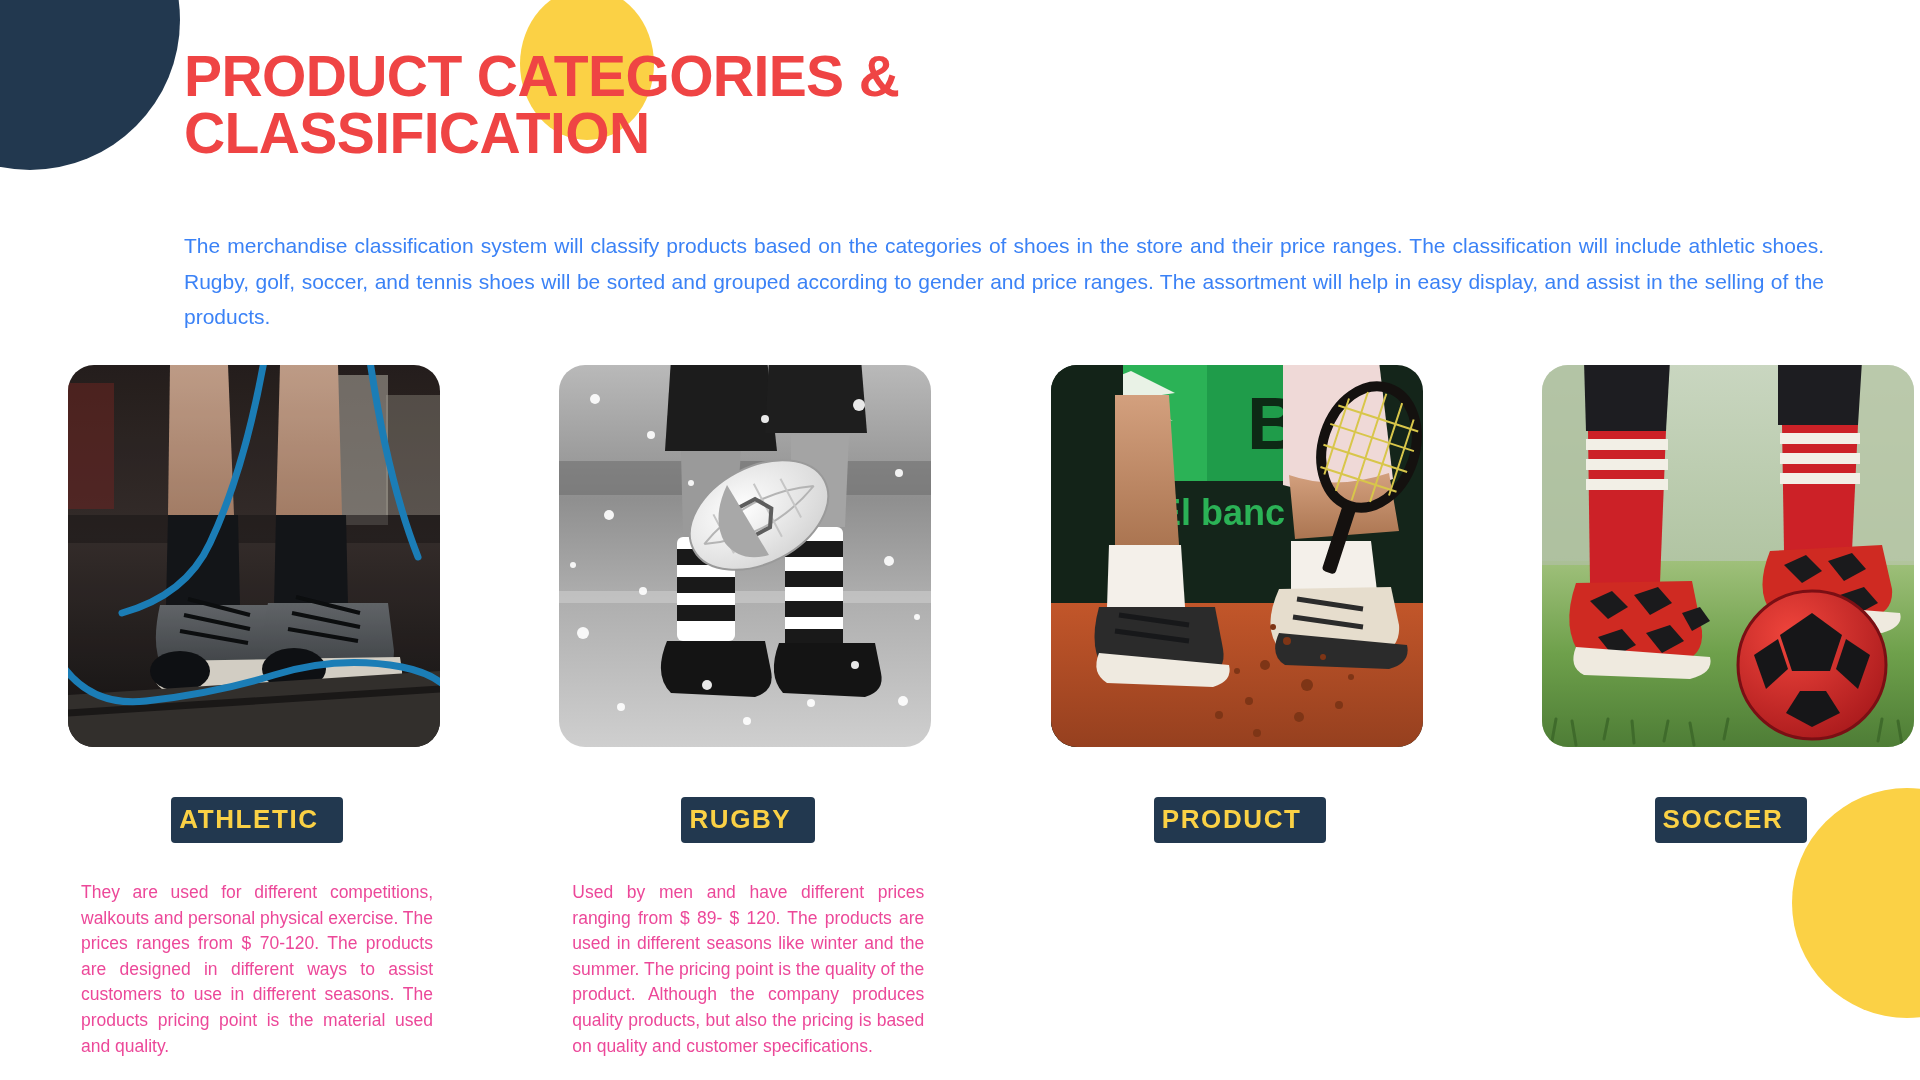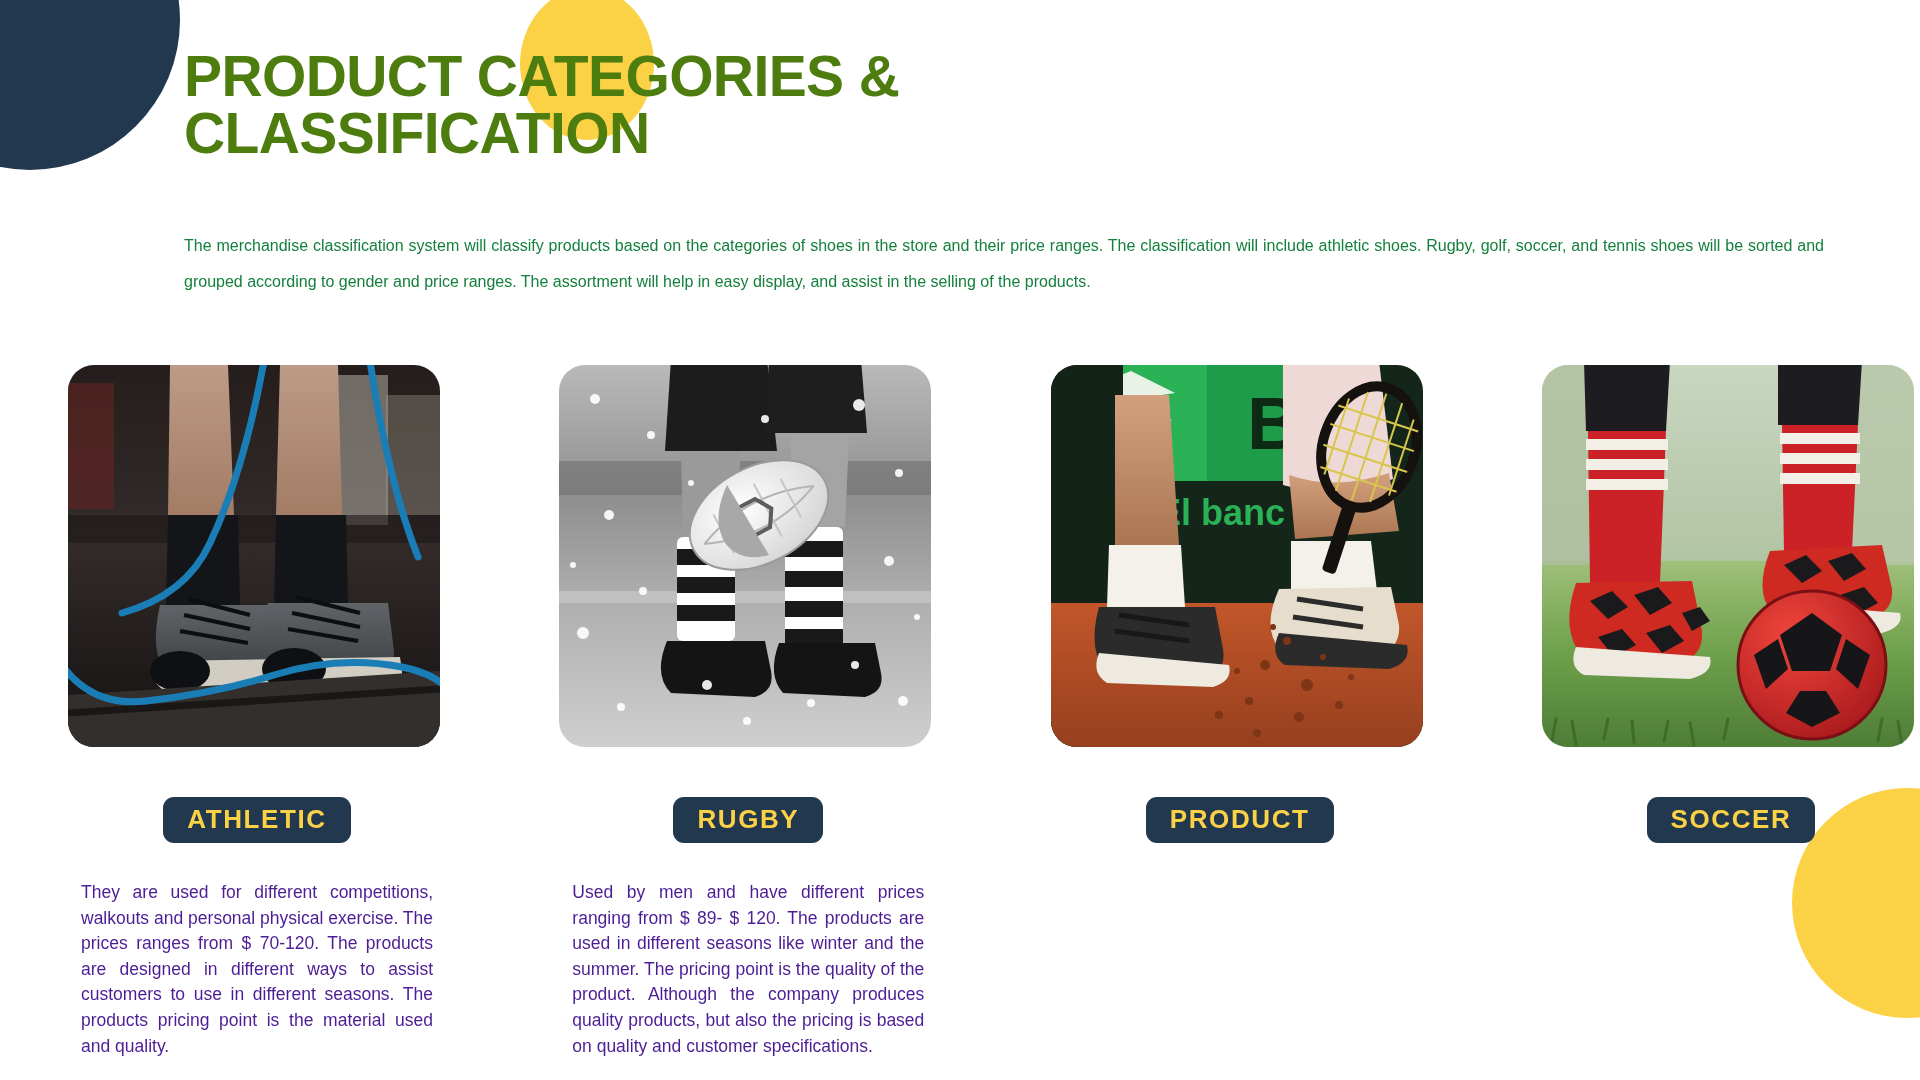--- a/index.html
+++ b/index.html
@@ -34,33 +34,33 @@
     z-index:1;
   }
 
   
   #header { position:absolute; left:184px; top:48px; z-index:3; }
   #page-title {
     font-size:57px;
     line-height:1.0;
     font-weight:bold;
     letter-spacing:-0.6px;
-    color:#4d7c0f;
+    color:#ef4444;
     width:980px;
   }
   #page-title .line { display:block; }
 
   #intro-paragraph {
     position:absolute;
     left:184px; top:228px;
     width:1640px;
     z-index:3;
-    font-size:16px;
+    font-size:21px;
     line-height:35.5px;
-    color:#15803d;
+    color:#3b82f6;
     text-align:justify;
     text-justify:inter-word;
   }
 
   
   #cards {
     position:absolute;
     left:68px; top:365px;
     width:1852px;
     display:flex;
@@ -79,30 +79,30 @@
   .card-photo svg { display:block; width:100%; height:100%; }
 
   .badge-row { text-align:center; margin-top:50px; }
   .badge {
     display:inline-block;
     background:#22384f;
     color:#fbd145;
     font-size:26px;
     font-weight:bold;
     letter-spacing:1.6px;
-    padding:9px 24px 11px 24px;
-    border-radius:11px;
+    padding:9px 24px 11px 8px;
+    border-radius:4px;
     line-height:1;
   }
 
   .card-body {
     margin-top:37px;
     font-size:17.5px;
     line-height:25.6px;
-    color:#4c1d95;
+    color:#ec4899;
     text-align:justify;
     text-justify:inter-word;
   }
   .card:nth-child(1) .card-body,
   .card:nth-child(2) .card-body { padding:0 13px 0 13px; }
   .card:nth-child(3) .card-body { padding:0 13px 0 5px; }
   .card:nth-child(4) .card-body { padding:0 6px 0 5px; }
 </style>
 </head>
 <body>

